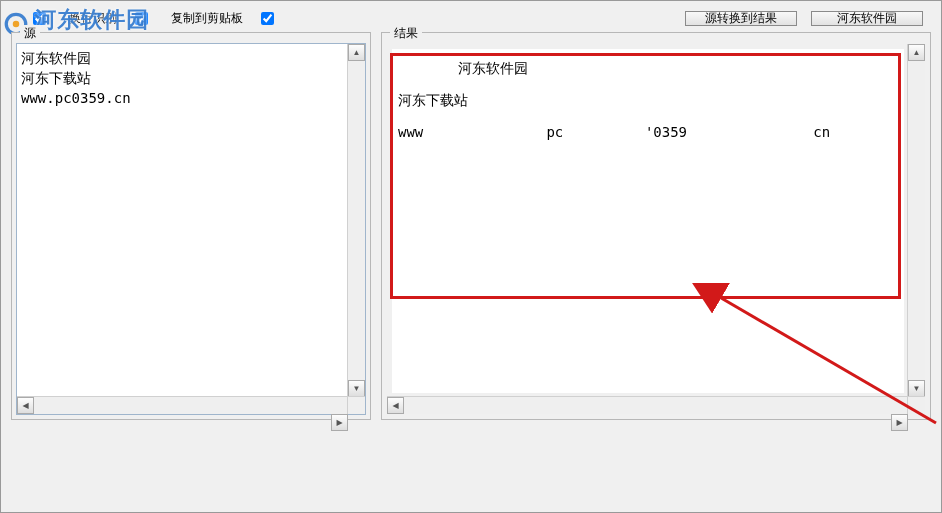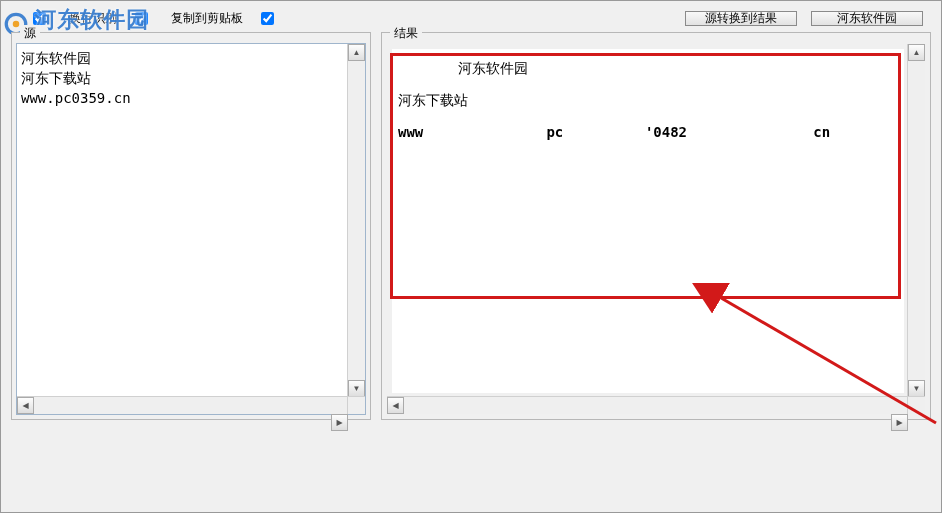--- a/index.html
+++ b/index.html
@@ -32,21 +32,21 @@
   .hscroll{position:absolute;left:1px;right:18px;bottom:1px;height:17px;background:#efefef;border-top:1px solid #d0d0d0;}
   .sbtn{width:15px;height:15px;background:linear-gradient(#fdfdfd,#dedede);border:1px solid #aaa;display:flex;align-items:center;justify-content:center;font-size:8px;color:#555;}
   .vscroll .down{position:absolute;bottom:0;}
   .hscroll .rightb{position:absolute;right:0;}
   .corner{position:absolute;right:1px;bottom:1px;width:17px;height:17px;background:#efefef;border-left:1px solid #d0d0d0;border-top:1px solid #d0d0d0;}
   
   .redrect{position:absolute;left:4px;top:10px;right:25px;height:240px;border:3px solid #d21919;pointer-events:none;}
   
   .resultcontent{position:absolute;left:6px;top:6px;right:22px;bottom:22px;background:#fff;overflow:hidden;padding:6px 6px;font-family:SimSun,monospace;font-size:14px;line-height:26px;}
   .resultcontent .r1{padding-left:60px;}
-  .resultcontent .r3 span{display:inline-block;font-weight:bold;}
+  .resultcontent .r3 span{display:inline-block;}
   
   .wm{position:absolute;left:2px;top:4px;pointer-events:none;opacity:0.95;}
   .wm .big{font-size:22px;font-weight:bold;color:#3a7fd0;letter-spacing:1px;filter:drop-shadow(0 0 1px #fff);}
   .wm .gear{display:inline-block;width:26px;height:26px;vertical-align:middle;margin-right:2px;}
   .wm .small{font-size:15px;color:#58a636;font-weight:bold;margin-left:30px;margin-top:-2px;}
   
   .arrow{position:absolute;pointer-events:none;}
 </style>
 </head>
 <body>
@@ -109,21 +109,21 @@
       <div class="legend">结果</div>
       <div class="txtwrap">
         <div class="resultcontent">
           <div class="r1">河东软件园</div>
           <div style="height:6px"></div>
           <div class="r2">河东下载站</div>
           <div style="height:6px"></div>
           <div class="r3">
             <span style="width:140px">www</span>
             <span style="width:90px">pc</span>
-            <span style="width:160px">'0482</span>
+            <span style="width:160px">'0359</span>
             <span>cn</span>
           </div>
         </div>
         <div class="redrect"></div>
         <div class="vscroll">
           <div class="sbtn">▲</div>
           <div class="sbtn down">▼</div>
         </div>
         <div class="hscroll">
           <div class="sbtn">◀</div>

